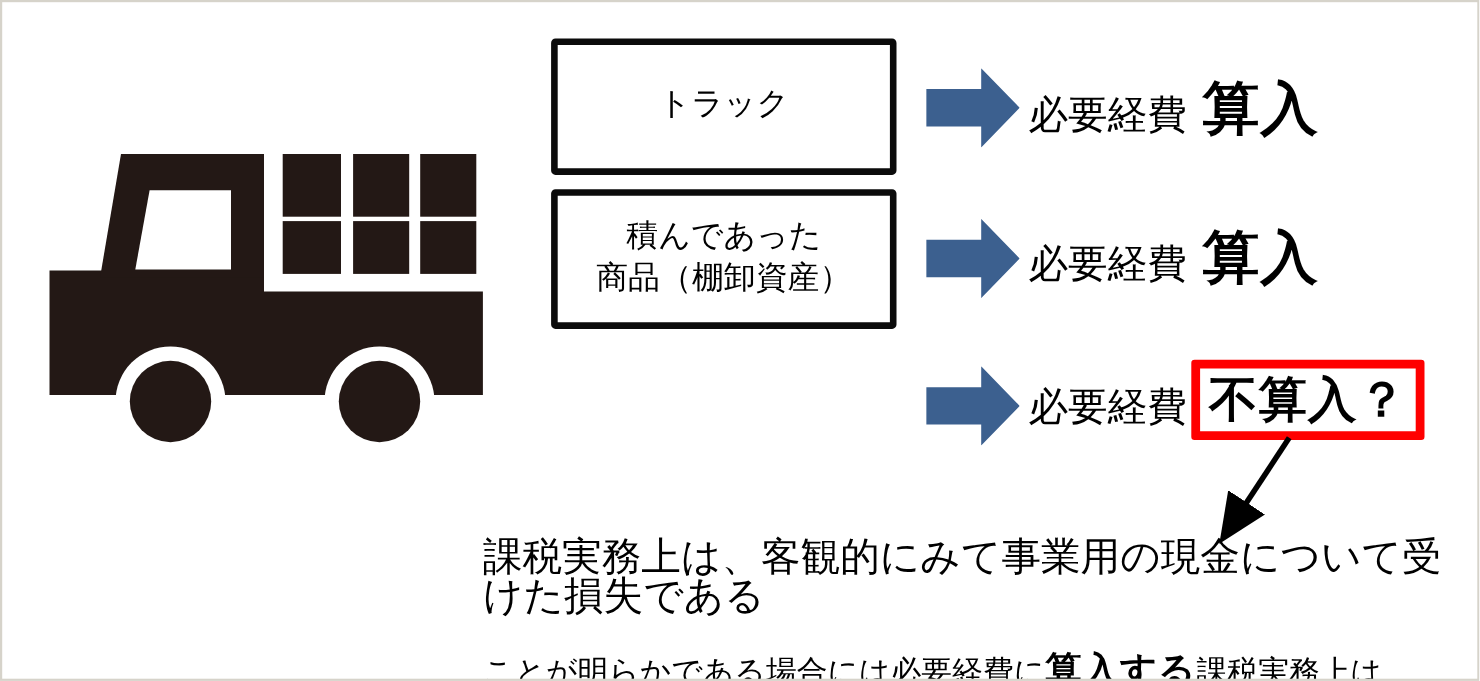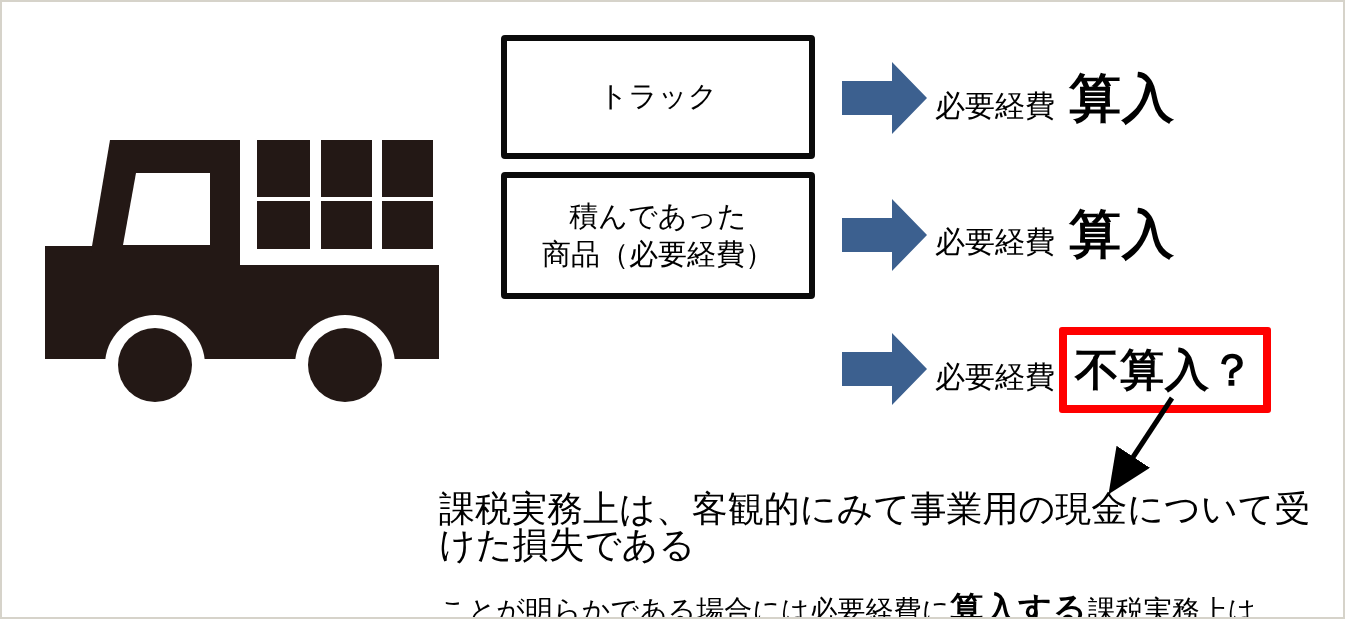--- a/index.html
+++ b/index.html
@@ -3,21 +3,21 @@
 <meta charset="utf-8">
 <style>
   html, body { margin: 0; padding: 0; background: #ffffff; }
   .canvas {
     position: relative;
     width: 1345px; height: 619px;
     background: #ffffff;
     border: 2px solid #d6d3ca;
     box-sizing: border-box;
     overflow: hidden;
-    font-family: Liberation Serif, serif;
+    font-family: Liberation Mono, monospace;
     color: #000;
   }
 
   
   .truck-svg { position: absolute; left: 30px; top: 100px; width: 440px; height: 330px; }
 
   
   .flow-box {
     position: absolute; left: 499px; width: 314px;
     border: 6px solid #0b0b0b; border-radius: 4px;
@@ -38,28 +38,28 @@
 
   
   .result-row {
     position: absolute; left: 933px;
     display: flex; align-items: baseline; gap: 14px;
     white-space: nowrap;
   }
   #result1 { top: 62px; }
   #result2 { top: 198px; }
   #result3 { top: 325px; align-items: center; gap: 4px; }
-  .result-prefix { font-size: 30px; text-align: center; }
+  .result-prefix { font-size: 36px; text-align: center; }
   .result-strong { font-size: 52px; font-weight: bold; letter-spacing: 1px; }
   #result3 .result-prefix { margin-top: 14px; }
   .red-box {
     display: inline-flex; align-items: center; justify-content: center;
     border: 8px solid #ff0000; border-radius: 3px;
     background: #ffffff; box-sizing: border-box;
-    min-width: 205px; height: 86px; padding: 0 8px;
+    min-width: 205px; height: 73px; padding: 0 8px;
   }
   .red-box-text { font-size: 44px; font-weight: bold; letter-spacing: 1px; }
 
   
   .annot-svg { position: absolute; left: 1080px; top: 388px; width: 115px; height: 112px; }
 
   
   .note { position: absolute; left: 437px; top: 489px; }
   .note-line1 { font-size: 36px; line-height: 36px; }
   .note-line2 { display: flex; align-items: baseline; margin-top: 24px; white-space: nowrap; }
@@ -91,21 +91,21 @@
     <rect x="225" y="99" width="53" height="48" fill="#231815"></rect>
     <rect x="289" y="99" width="51" height="48" fill="#231815"></rect>
     <rect x="350" y="99" width="51" height="48" fill="#231815"></rect>
   </svg>
 
   <div class="flow-box" id="box1">
     <span>トラック</span>
   </div>
   <div class="flow-box" id="box2">
     <span>積んであった</span>
-    <span>商品（必要経費）</span>
+    <span>商品（棚卸資産）</span>
   </div>
 
   <svg class="block-arrow" id="arrow1" viewBox="0 0 85 72" aria-hidden="true">
     <polygon points="0,19 50,19 50,0 85,36 50,72 50,53 0,53" fill="#3c608f"></polygon>
   </svg>
   <svg class="block-arrow" id="arrow2" viewBox="0 0 85 72" aria-hidden="true">
     <polygon points="0,19 50,19 50,0 85,36 50,72 50,53 0,53" fill="#3c608f"></polygon>
   </svg>
   <svg class="block-arrow" id="arrow3" viewBox="0 0 85 72" aria-hidden="true">
     <polygon points="0,19 50,19 50,0 85,36 50,72 50,53 0,53" fill="#3c608f"></polygon>

